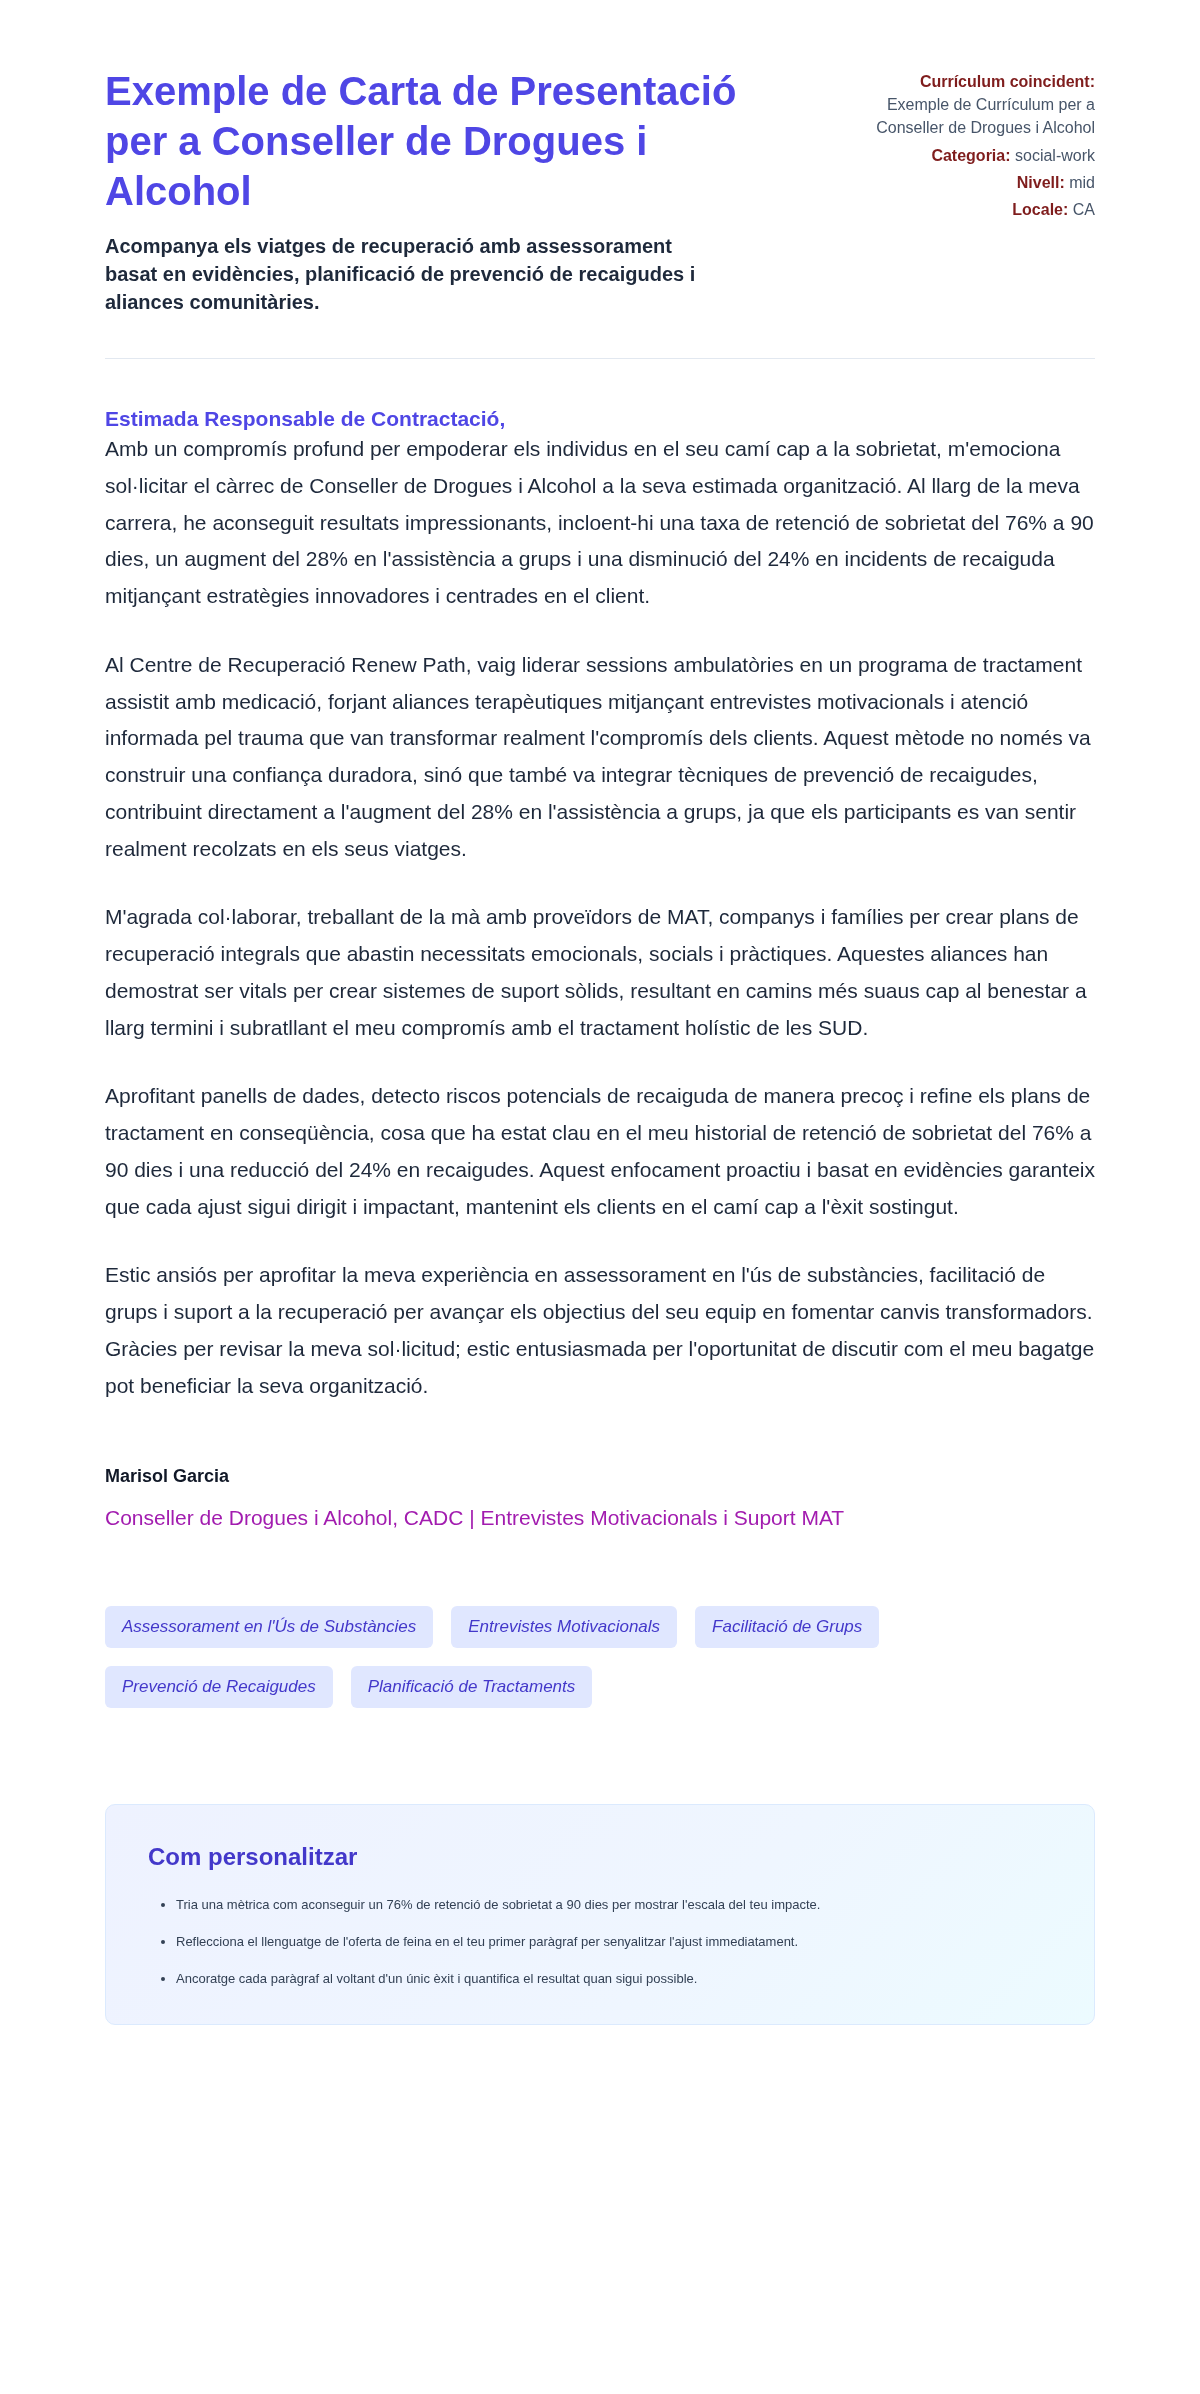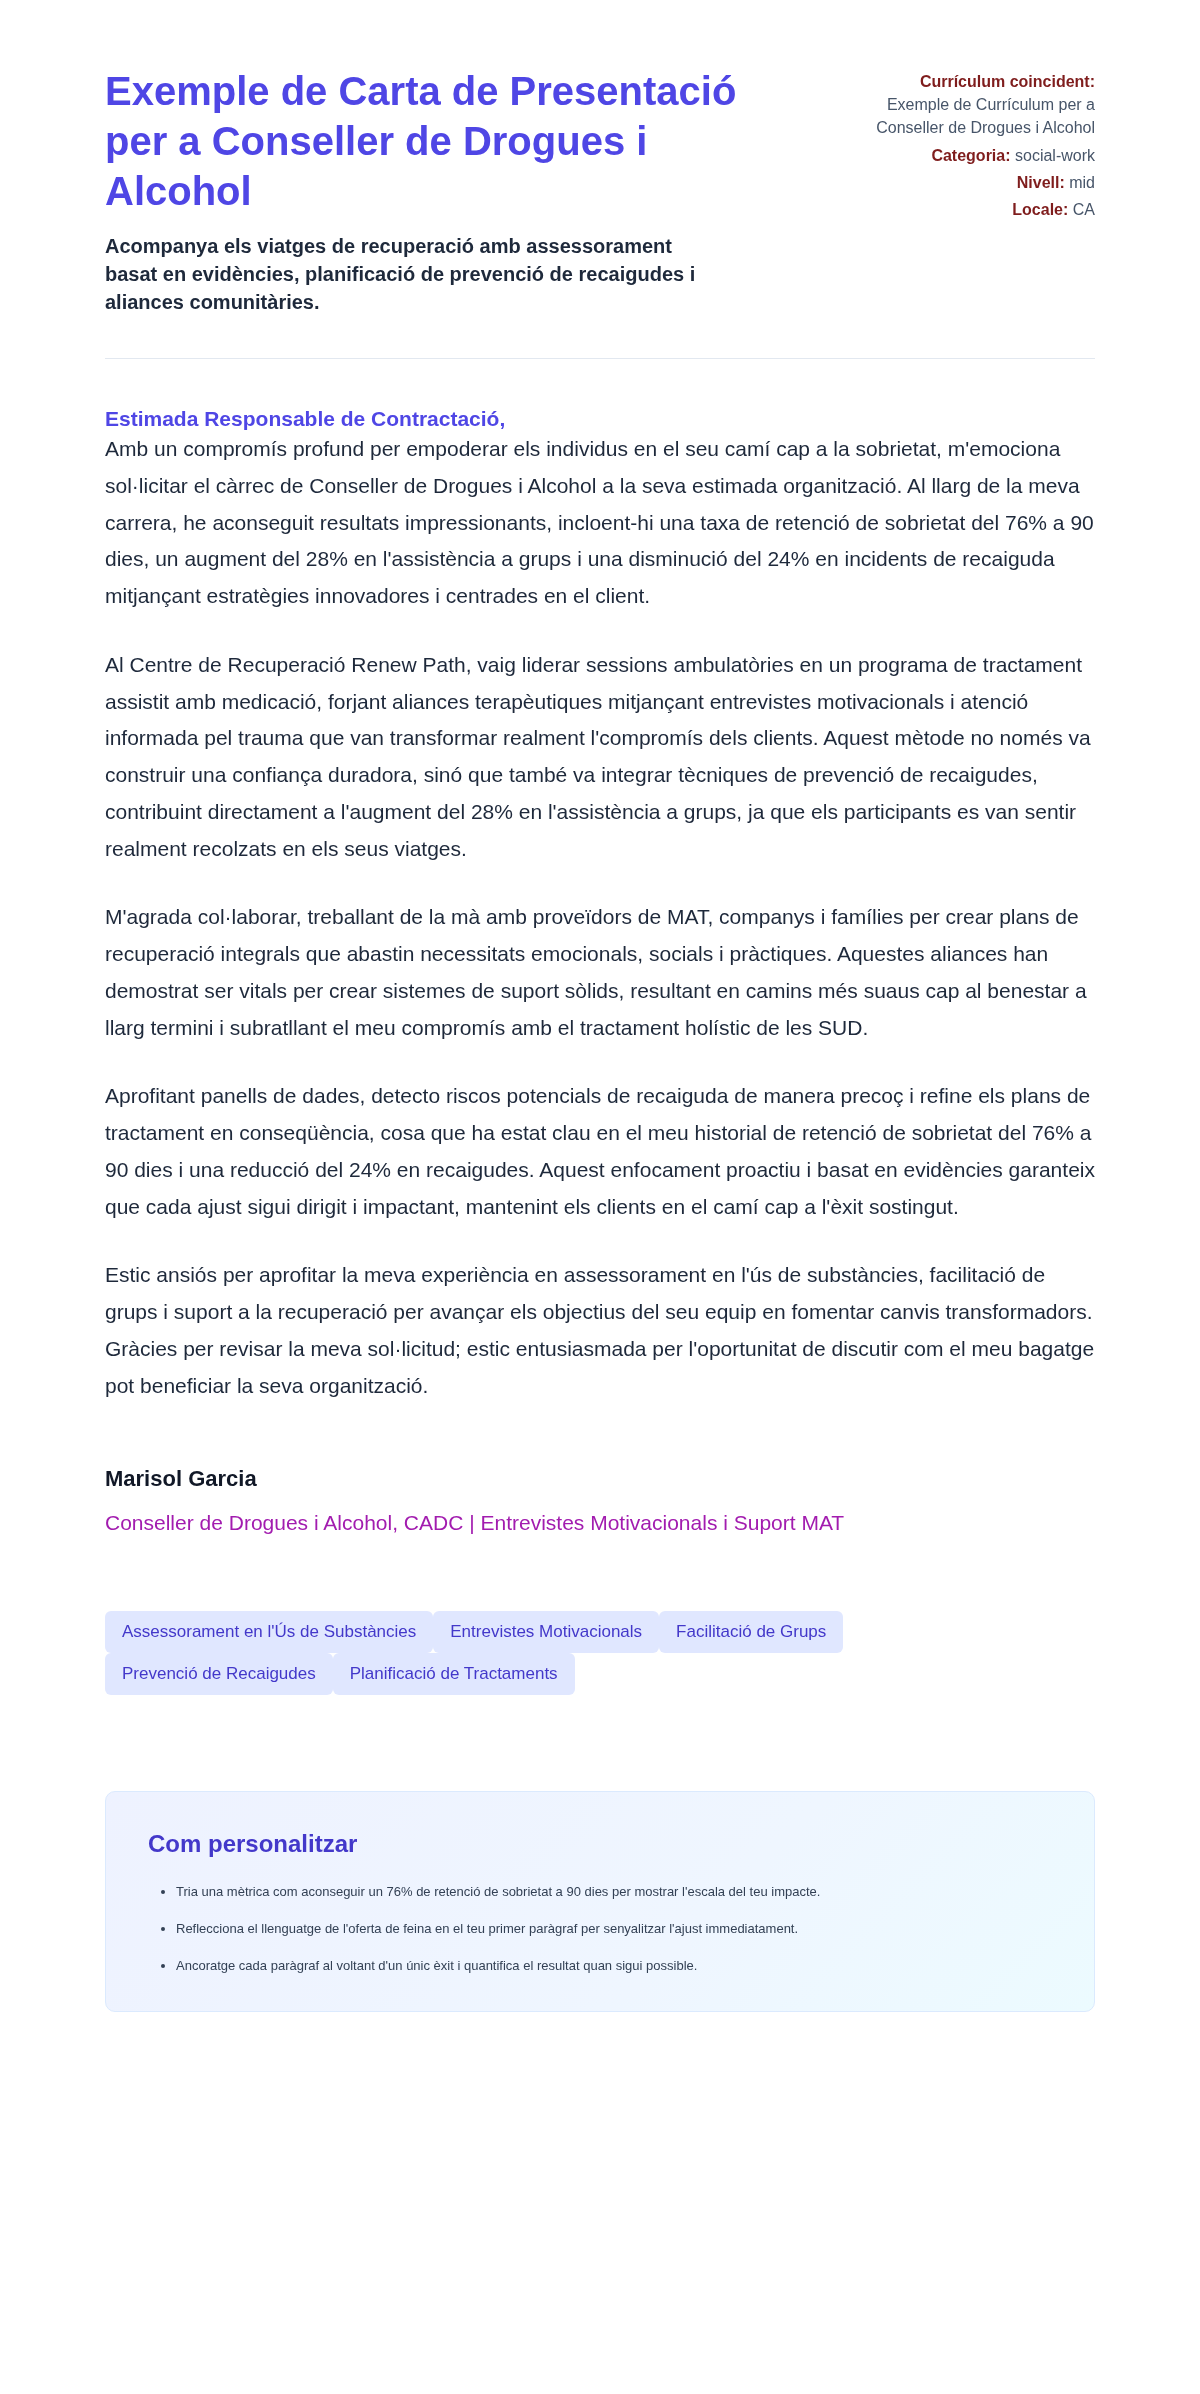--- a/index.html
+++ b/index.html
@@ -63,39 +63,41 @@
     font-size: 21px;
   }
   .para {
     font-size: 21px;
     line-height: 1.75;
     color: #1e293b;
     margin-bottom: 32px;
     max-width: 990px;
   }
   .signature {
-    font-size: 22px;
+    font-size: 18px;
     font-weight: 700;
     color: #111827;
     margin-top: 62px;
     margin-bottom: 14px;
   }
   .role {
     font-size: 21px;
     color: #a21caf;
     margin-bottom: 76px;
     margin-top: 19px;
   }
 
   
   .tags {
     display: flex;
     flex-wrap: wrap;
+    gap: 18px;
     max-width: 880px;
     margin-bottom: 96px;
+    font-style: italic;
   }
   .tag {
     display: inline-block;
     background: #e0e7ff;
     color: #4338ca;
     font-size: 17px;
     padding: 11px 17px;
     border-radius: 6px;
     white-space: nowrap;
   }

